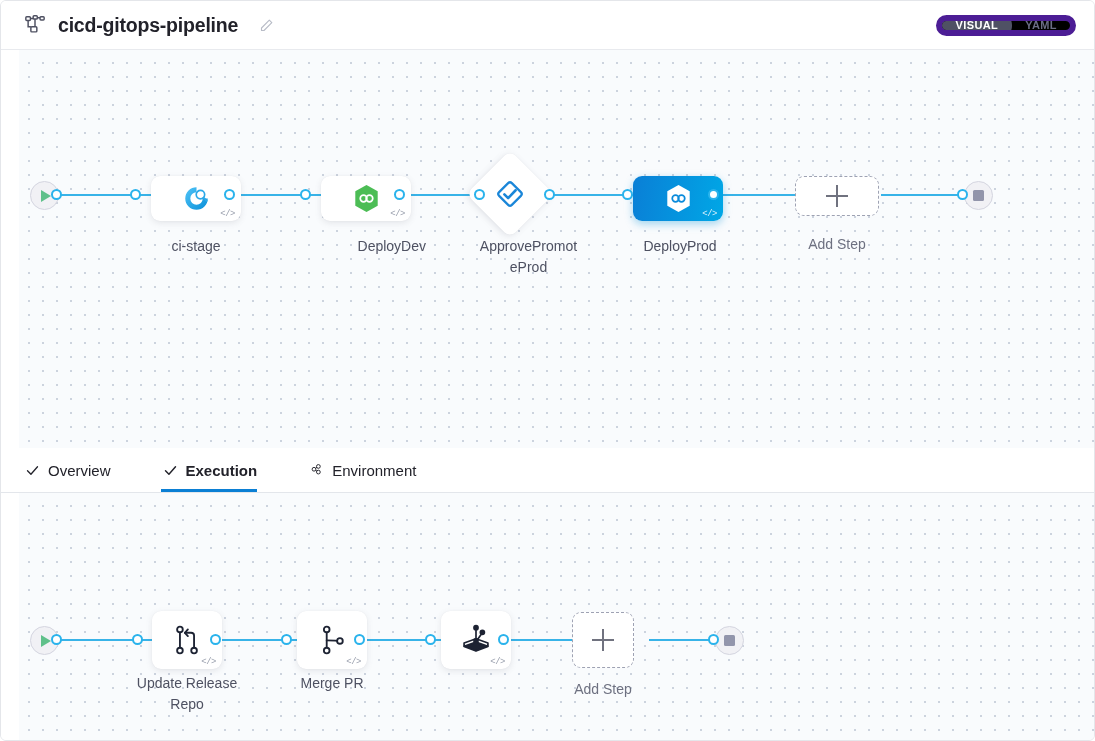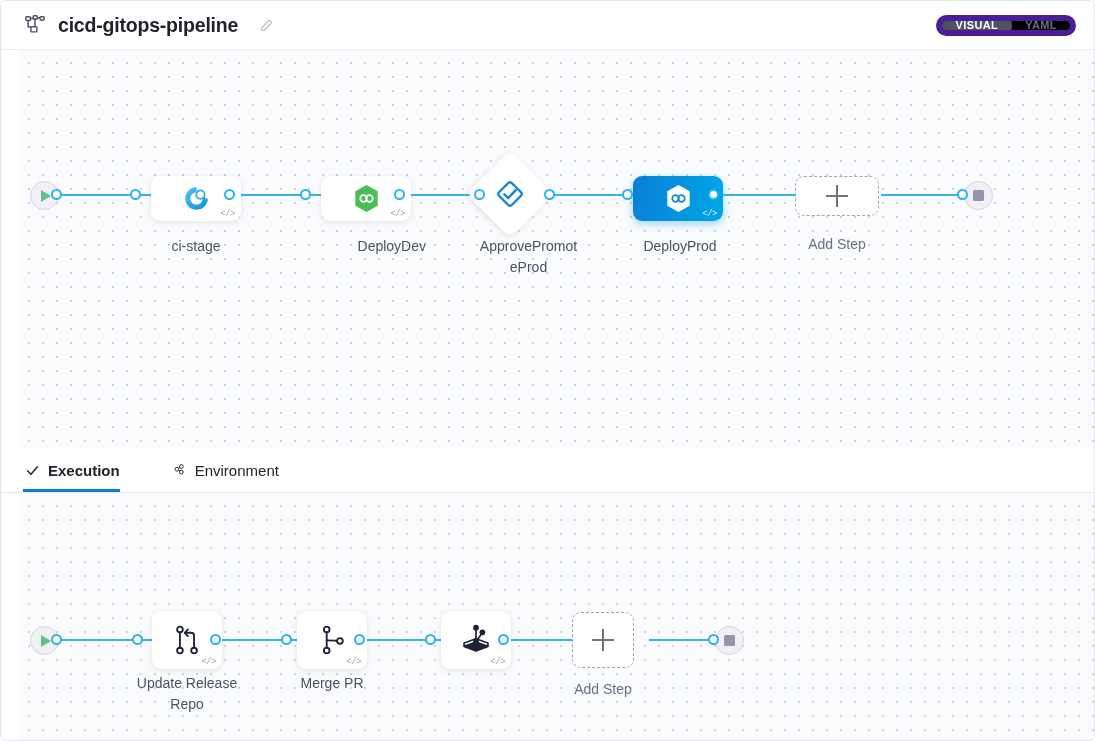--- a/index.html
+++ b/index.html
@@ -407,20 +407,28 @@
       <div class="terminal" style="left:945px; top:131px;">
         <span class="sq-stop"></span>
       </div>
 
     </div>
   </div>
   <div class="gutter gutter-stage"></div>
 
   <div class="tabbar">
 
+    <button class="tab">
+      <span class="tab-ic">
+        <svg width="15" height="15" viewBox="0 0 24 24" fill="none" stroke="currentColor" stroke-width="2.1" stroke-linecap="round" stroke-linejoin="round">
+            <path d="M4 12.5l5.5 5.5L20 6"></path>
+          </svg>
+      </span>
+      <span>Overview</span>
+    </button>
 
 
     <button class="tab active">
       <span class="tab-ic">
         <svg width="15" height="15" viewBox="0 0 24 24" fill="none" stroke="currentColor" stroke-width="2.3" stroke-linecap="round" stroke-linejoin="round">
             <path d="M4 12.5l5.5 5.5L20 6"></path>
           </svg>
       </span>
       <span>Execution</span>
     </button>

